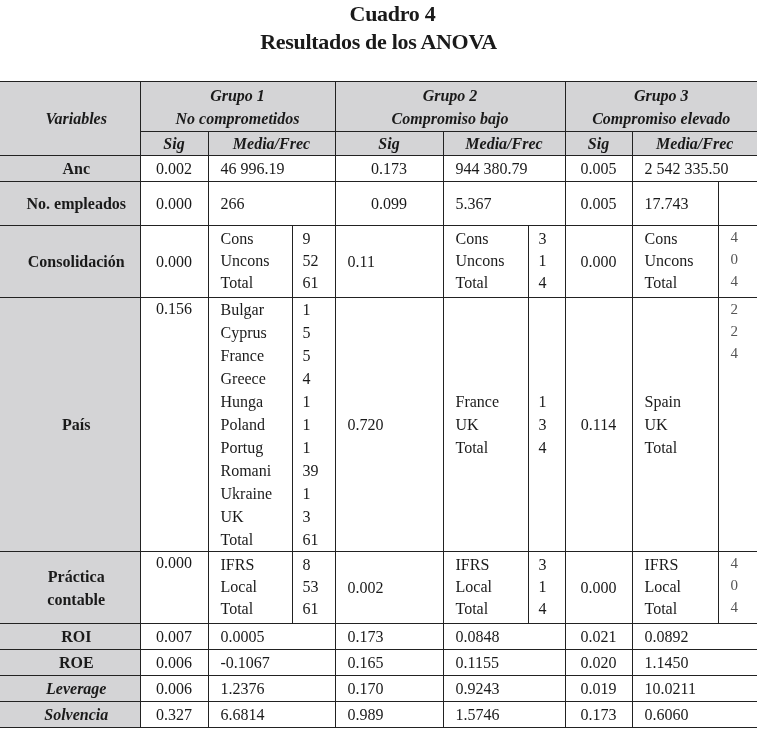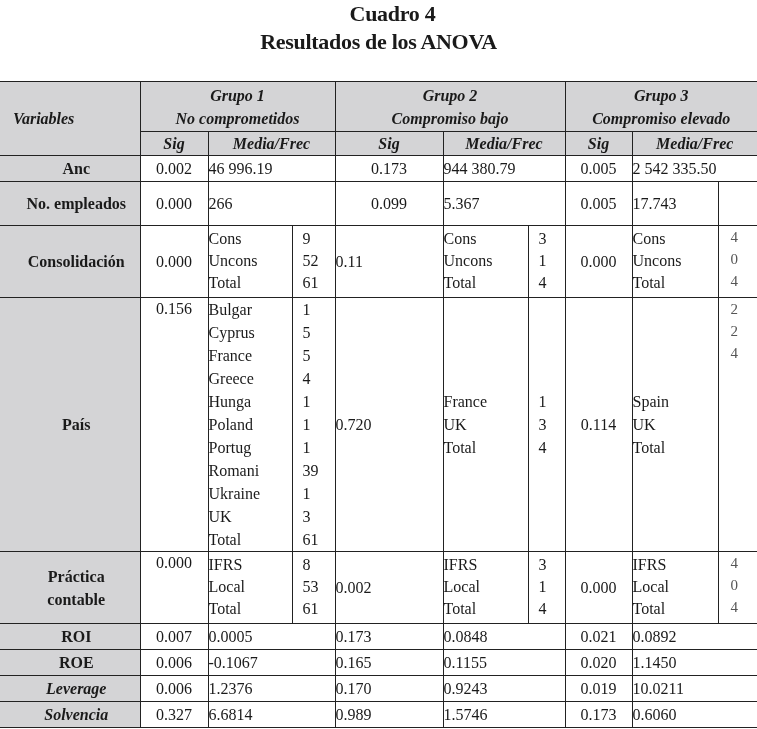--- a/index.html
+++ b/index.html
@@ -8,21 +8,21 @@
   .title { position: absolute; left: 0; width: 757px; text-align: center; font-weight: bold;
            font-size: 22px; line-height: 26px; letter-spacing: -0.3px; }
   .t1 { top: 1px; padding-left: 14px; }
   .t2 { top: 29px; }
   table { position: absolute; left: 0; top: 81px; border-collapse: collapse; table-layout: fixed;
           font-size: 16px; }
   td { padding: 0; vertical-align: middle; border: 1.3px solid #222; }
   .hd { background: #d4d4d6; font-weight: bold; text-align: center; line-height: 23px; font-style: italic; }
   .var { background: #d4d4d6; font-weight: bold; text-align: center; padding-left: 13px; border-left: none; }
   .sig { text-align: center; }
-  .val { text-align: left; padding-left: 0; }
+  .val { text-align: left; padding-left: 12px; }
   .lastcol { border-right: none; }
   .top { vertical-align: top; }
   .lst { line-height: 23px; }
   .lst div { height: 23px; }
   .num { text-align: left; padding-left: 10px; }
   .num3 { padding-left: 12px; color: #555; font-size: 15px; line-height: 23px; }
   .num3 div { height: 23px; }
   .tight div { height: 22px; line-height: 20px; }
   tr.r-anc td { height: 25px; }
   tr.r-emp td { height: 43px; }
@@ -47,21 +47,21 @@
     <col style="width:108px">
       <col style="width:85px">
       <col style="width:37px">
     <col style="width:67px">
       <col style="width:86px">
       <col style="width:39px">
   </colgroup>
 
   <tbody>
       <tr style="height:50px">
-    <td class="hd" rowspan="2" style="text-align:left;padding-left:13px;border-left:none">Variables</td>
+    <td class="hd" rowspan="2" style="text-align:center;padding-left:13px;border-left:none">Variables</td>
     <td class="hd" colspan="3">
       <div>Grupo 1</div>
       <div>No comprometidos</div>
     </td>
     <td class="hd" colspan="3">
       <div>Grupo 2</div>
       <div>Compromiso bajo</div>
     </td>
     <td class="hd lastcol" colspan="3">
       <div>Grupo 3</div>

